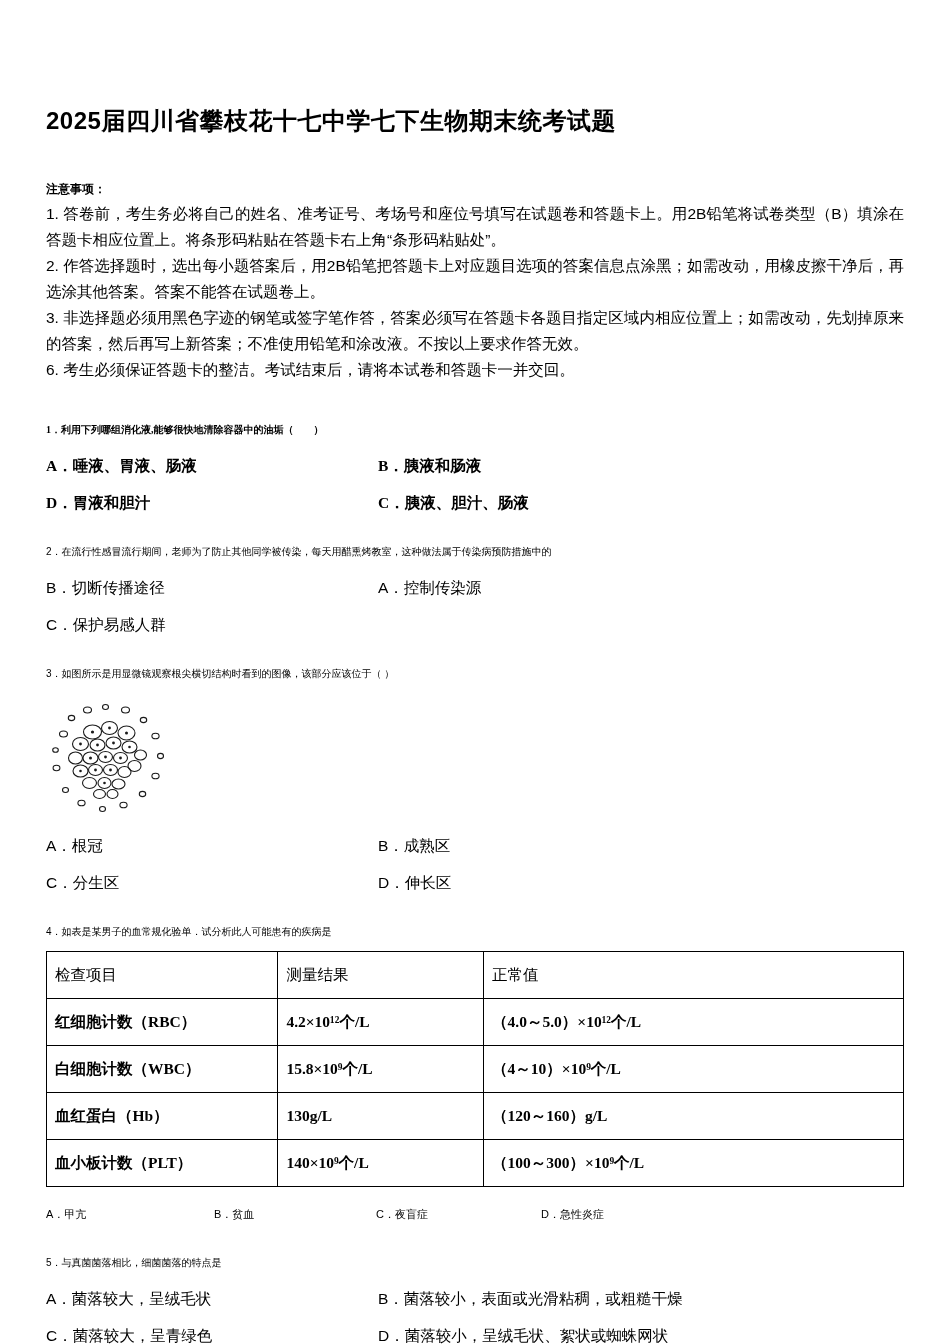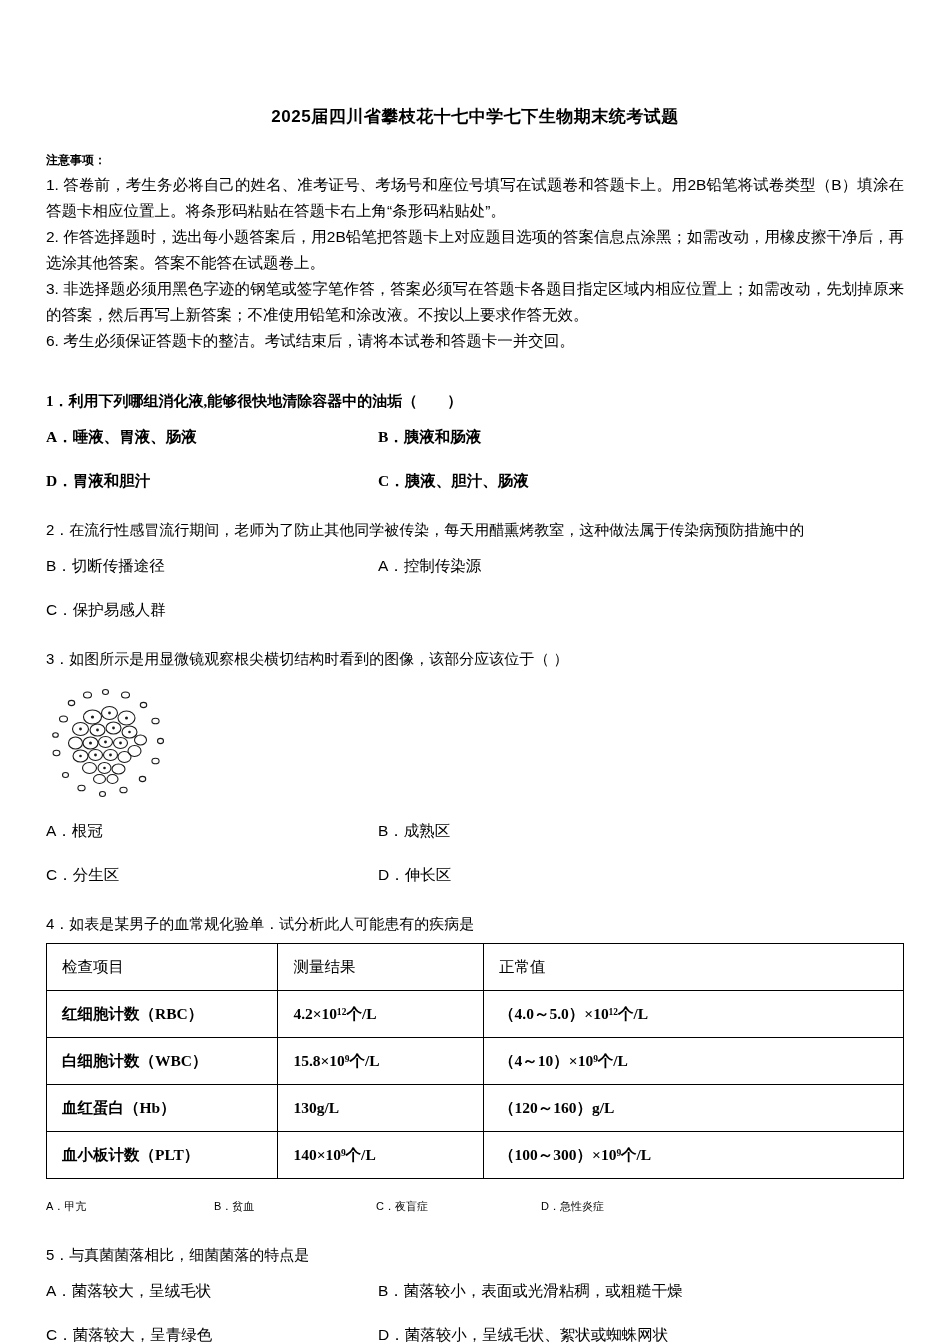--- a/index.html
+++ b/index.html
@@ -7,52 +7,52 @@
   .page {
     position:relative;
     width:950px; height:1344px;
     margin:0 auto;
     box-sizing:border-box;
     padding:105px 46px 0 46px;
     background:#fff;
     overflow:hidden;
   }
   .title {
-    text-align:center;
-    font-size:17px;
+    text-align:left;
+    font-size:24px;
     font-weight:bold;
     letter-spacing:0.5px;
-    margin:0 0 20px 0;
+    margin:0 0 40px 0;
   }
   .notice-heading {
     font-size:12px;
     font-weight:bold;
     line-height:24px;
   }
   .notice p {
     margin:0;
     font-size:15.5px;
     line-height:26px;
     text-align:justify;
   }
   .question { margin-top:26px; }
   .question.first { margin-top:34px; }
   .stem {
     margin:0 0 13px 0;
-    font-size:15px;
+    font-size:10px;
     line-height:26px;
   }
   .q-serif .stem, .q-serif .opt {
     font-family:"Liberation Serif", serif;
     font-weight:600;
   }
   .opts-2col {
     display:grid;
     grid-template-columns:332px 1fr;
-    row-gap:24px;
+    row-gap:17px;
     font-size:15.5px;
     line-height:20px;
   }
   .opts-row {
     display:flex;
     font-size:11px;
     line-height:20px;
     margin-top:17px;
   }
   .opts-row .w1 { width:168px; }
@@ -60,21 +60,21 @@
   .opts-row .w3 { width:165px; }
   .figure-wrap { margin:6px 0 14px 0; }
   table.blood {
     border-collapse:collapse;
     width:100%;
     margin-top:6px;
   }
   table.blood th, table.blood td {
     border:1.6px solid #000;
     height:46px;
-    padding:0 15px;
+    padding:0 8px;
     text-align:left;
     vertical-align:middle;
     font-size:15.5px;
   }
   table.blood th { font-weight:normal; }
   table.blood td {
     font-family:"Liberation Serif", serif;
     font-weight:600;
   }
   table.blood .c1 { width:27%; }

